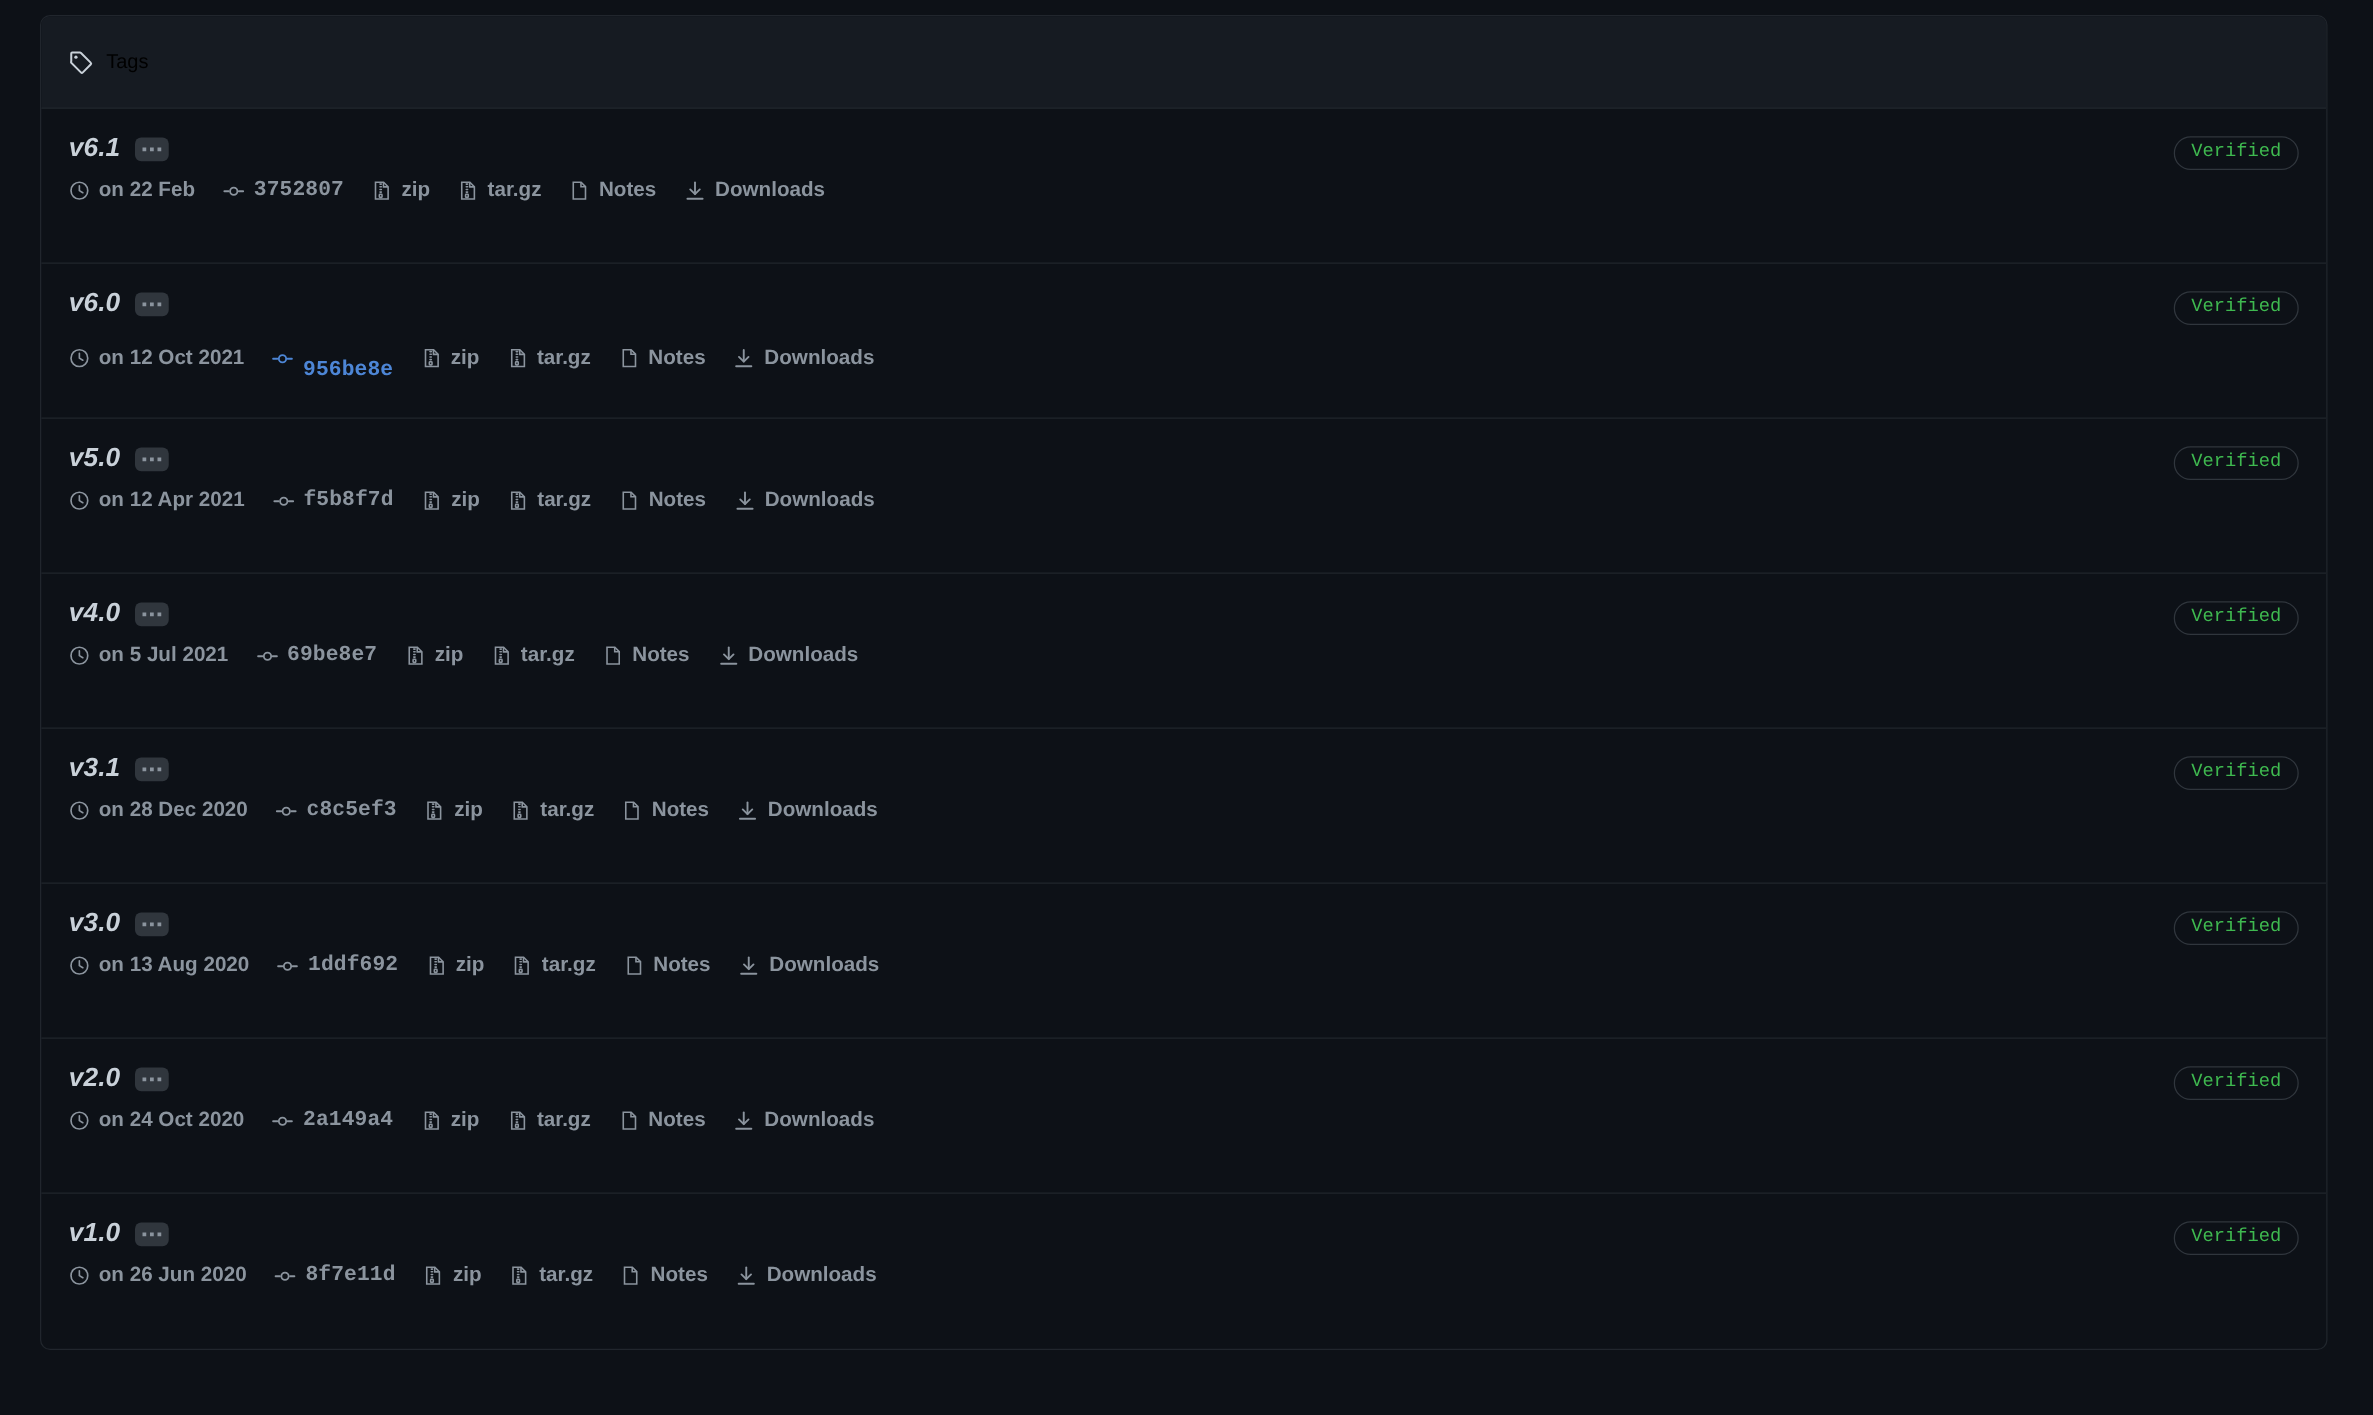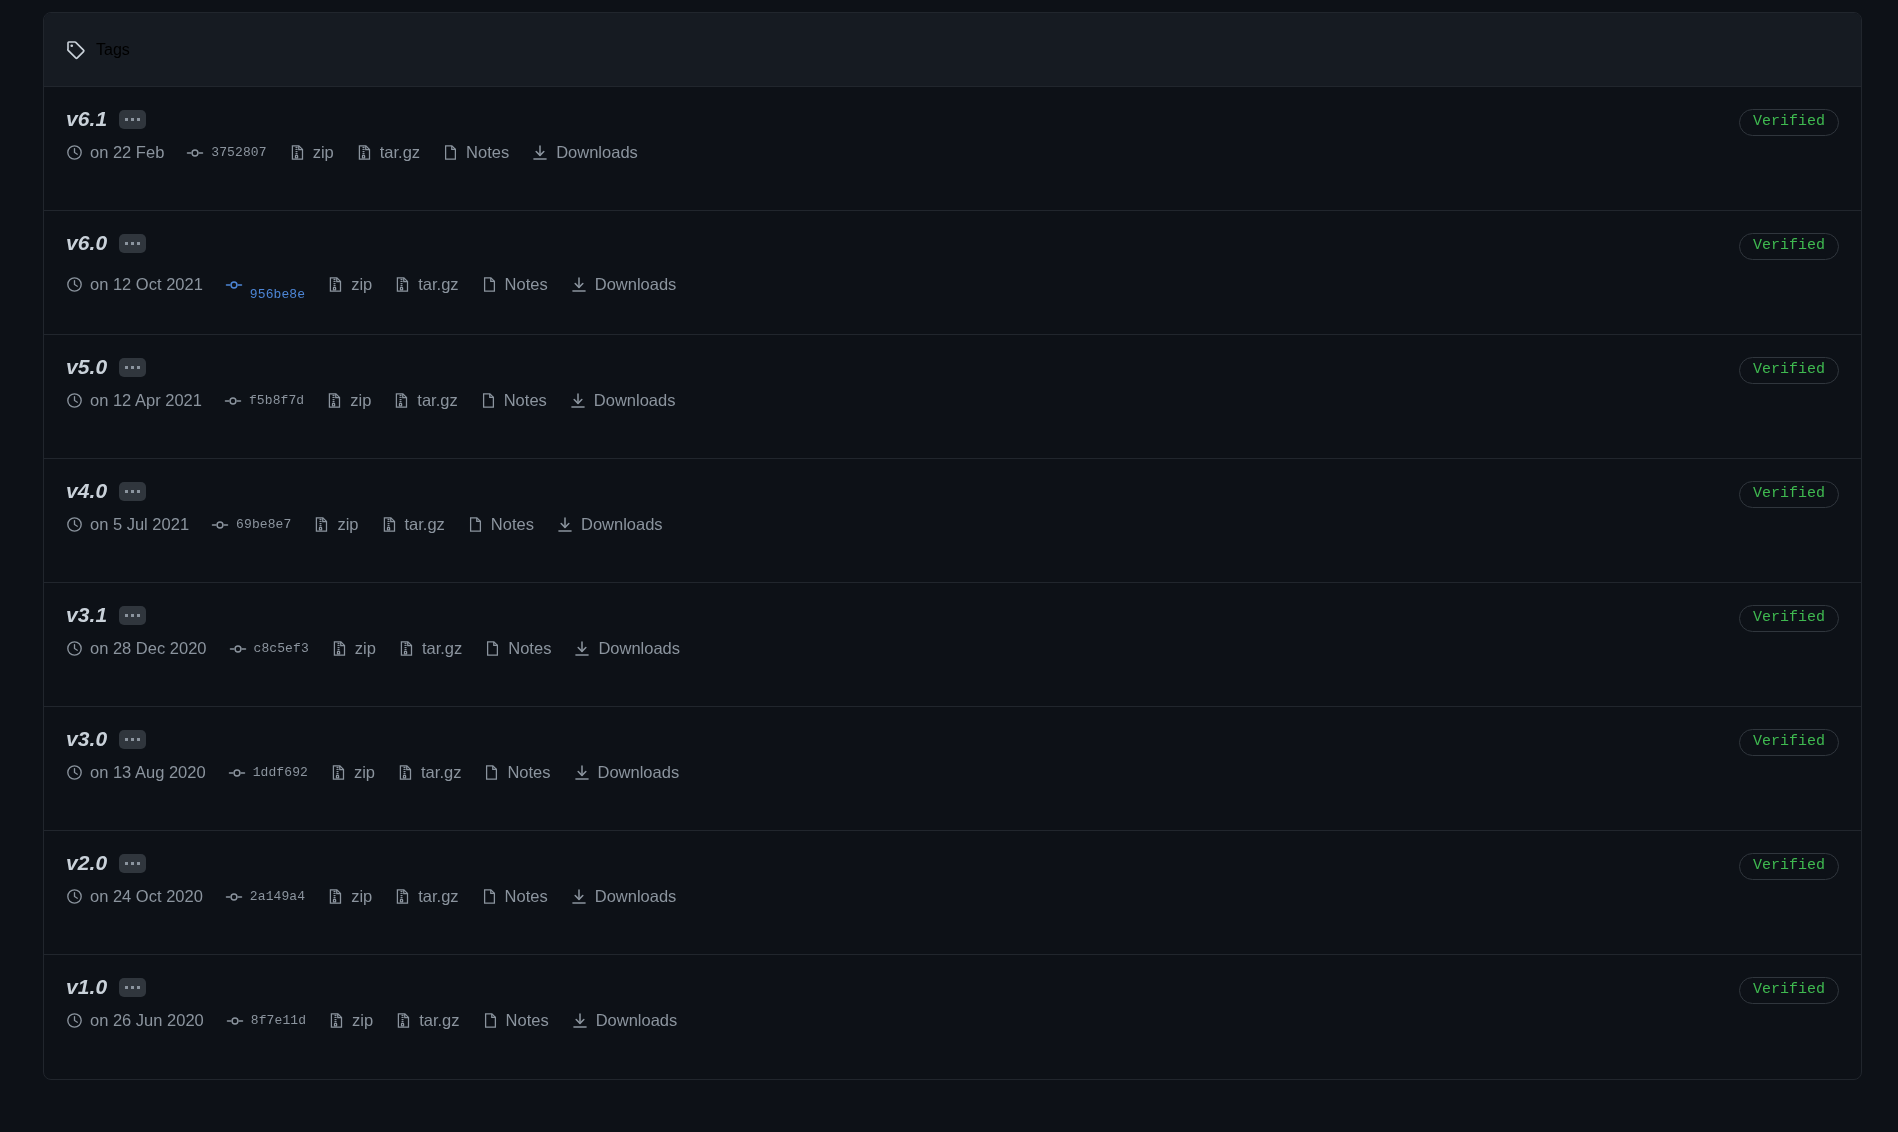--- a/index.html
+++ b/index.html
@@ -10,21 +10,21 @@
     font-family: "Liberation Sans", sans-serif;
     -webkit-font-smoothing: antialiased;
   }
   body {
     width: 1898px;
     height: 1132px;
     overflow: hidden;
   }
 
   .page {
-    padding: 12px 36px 0 43px;
+    padding: 12px 36px 0 32px;
   }
 
   .tags-box {
     border: 1px solid #21262d;
     border-radius: 8px;
     background: #0d1117;
     overflow: hidden;
   }
 
   .tags-header {
@@ -93,24 +93,24 @@
     gap: 7px;
     margin-right: 22px;
     white-space: nowrap;
   }
   .meta-item .ico {
     display: inline-flex;
     align-items: center;
     justify-content: center;
     color: #8b949e;
   }
-  .meta-item .lbl { color: #8b949e; }
+  .meta-item .lbl { color: #8b949e; font-weight: bold; }
   .meta-item.mono .lbl {
     font-family: "Liberation Mono", monospace;
-    font-size: 13px;
+    font-size: 17px;
     letter-spacing: .1px;
   }
   .meta-item.active .lbl { color: #4d86d6; margin-top: 20px; }
   .meta-item.active .ico { color: #4d86d6; }
 
   .verified-badge {
     position: absolute;
     right: 22px;
     top: 22px;
     border: 1px solid #30363d;

